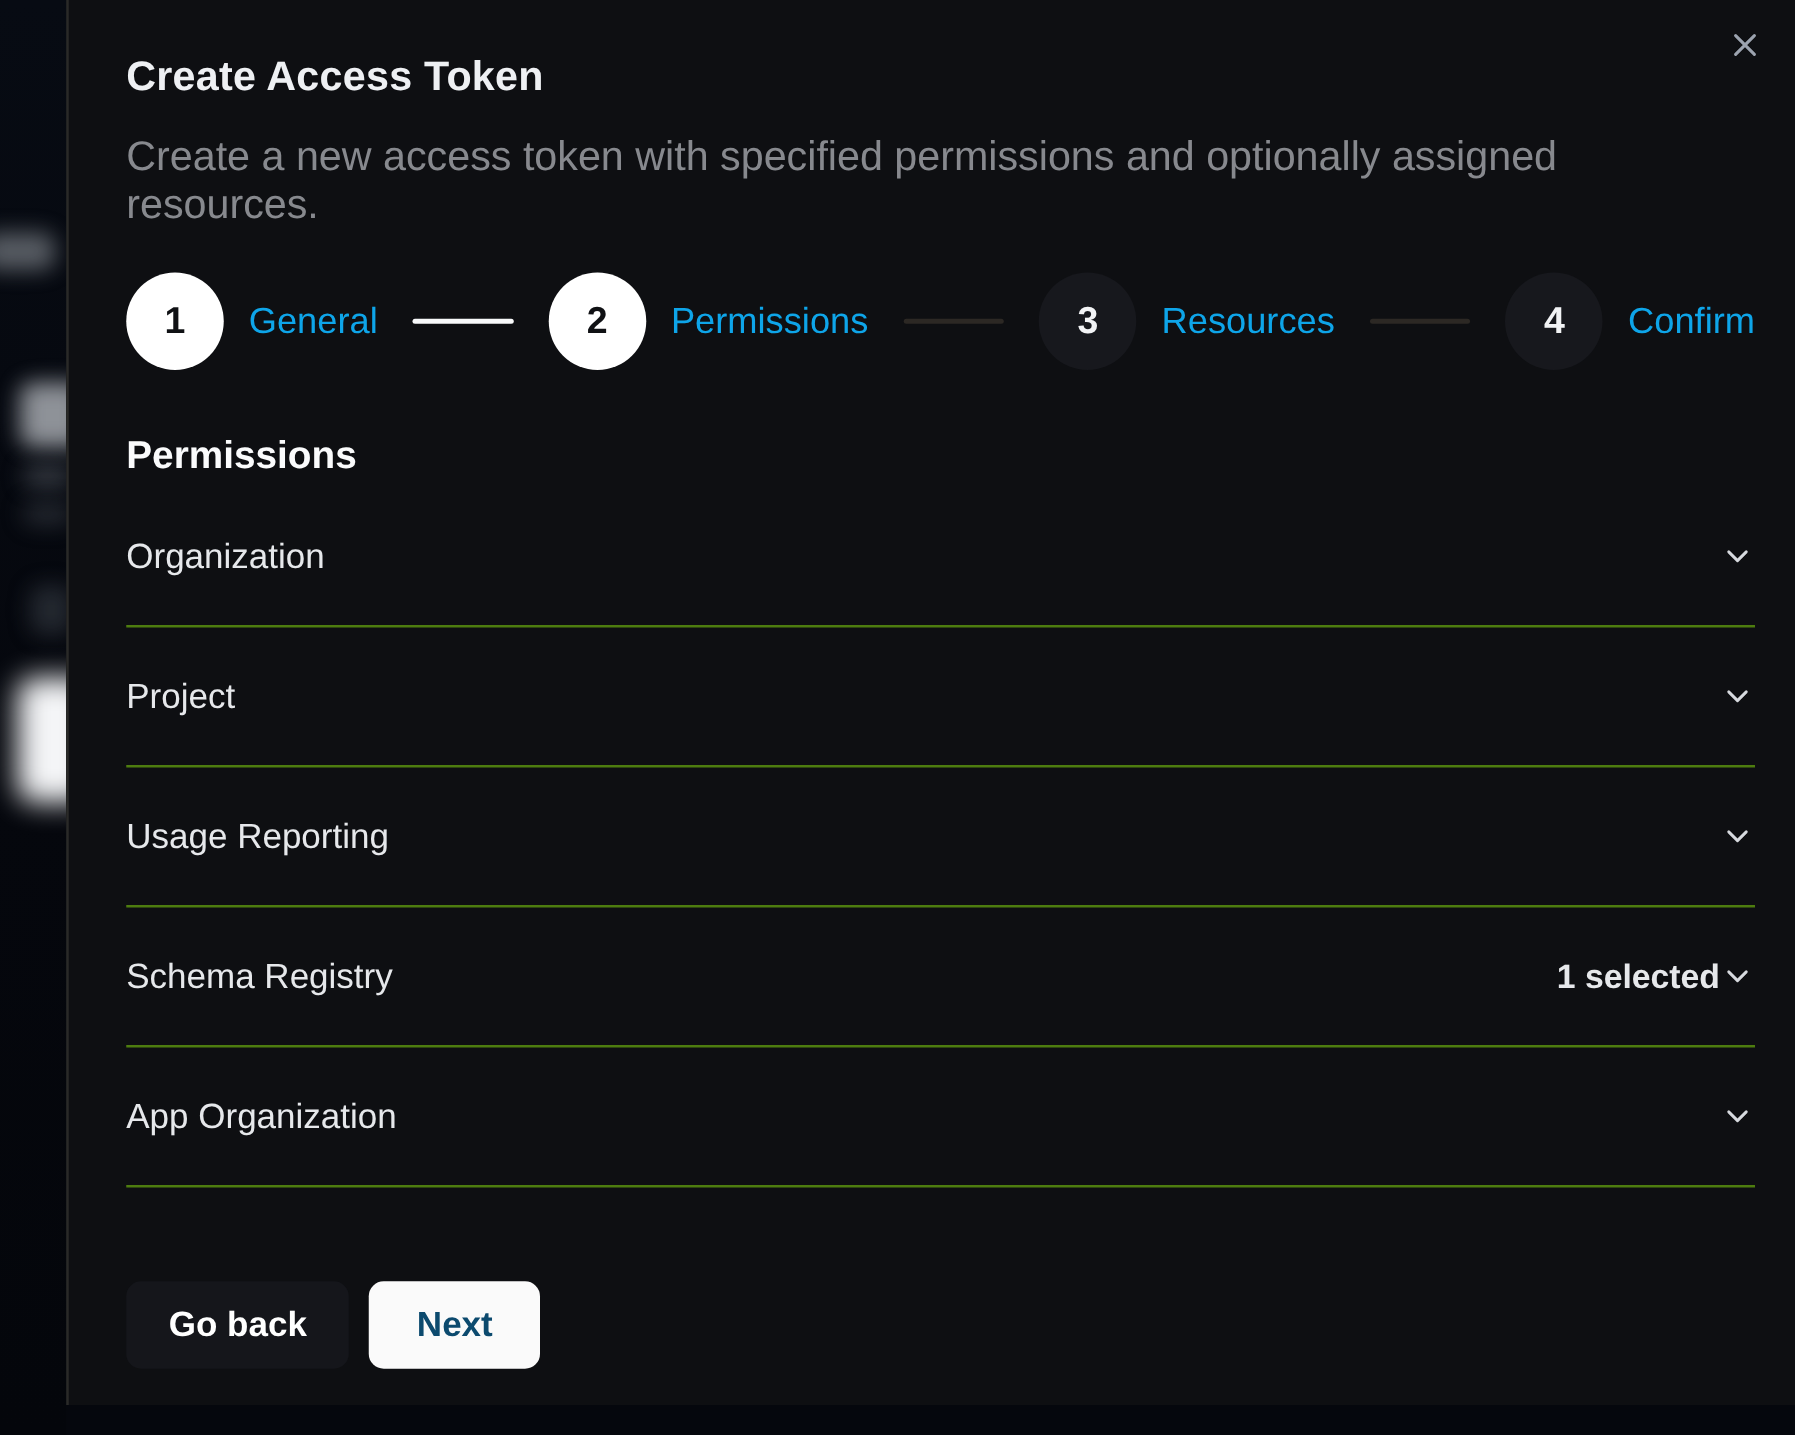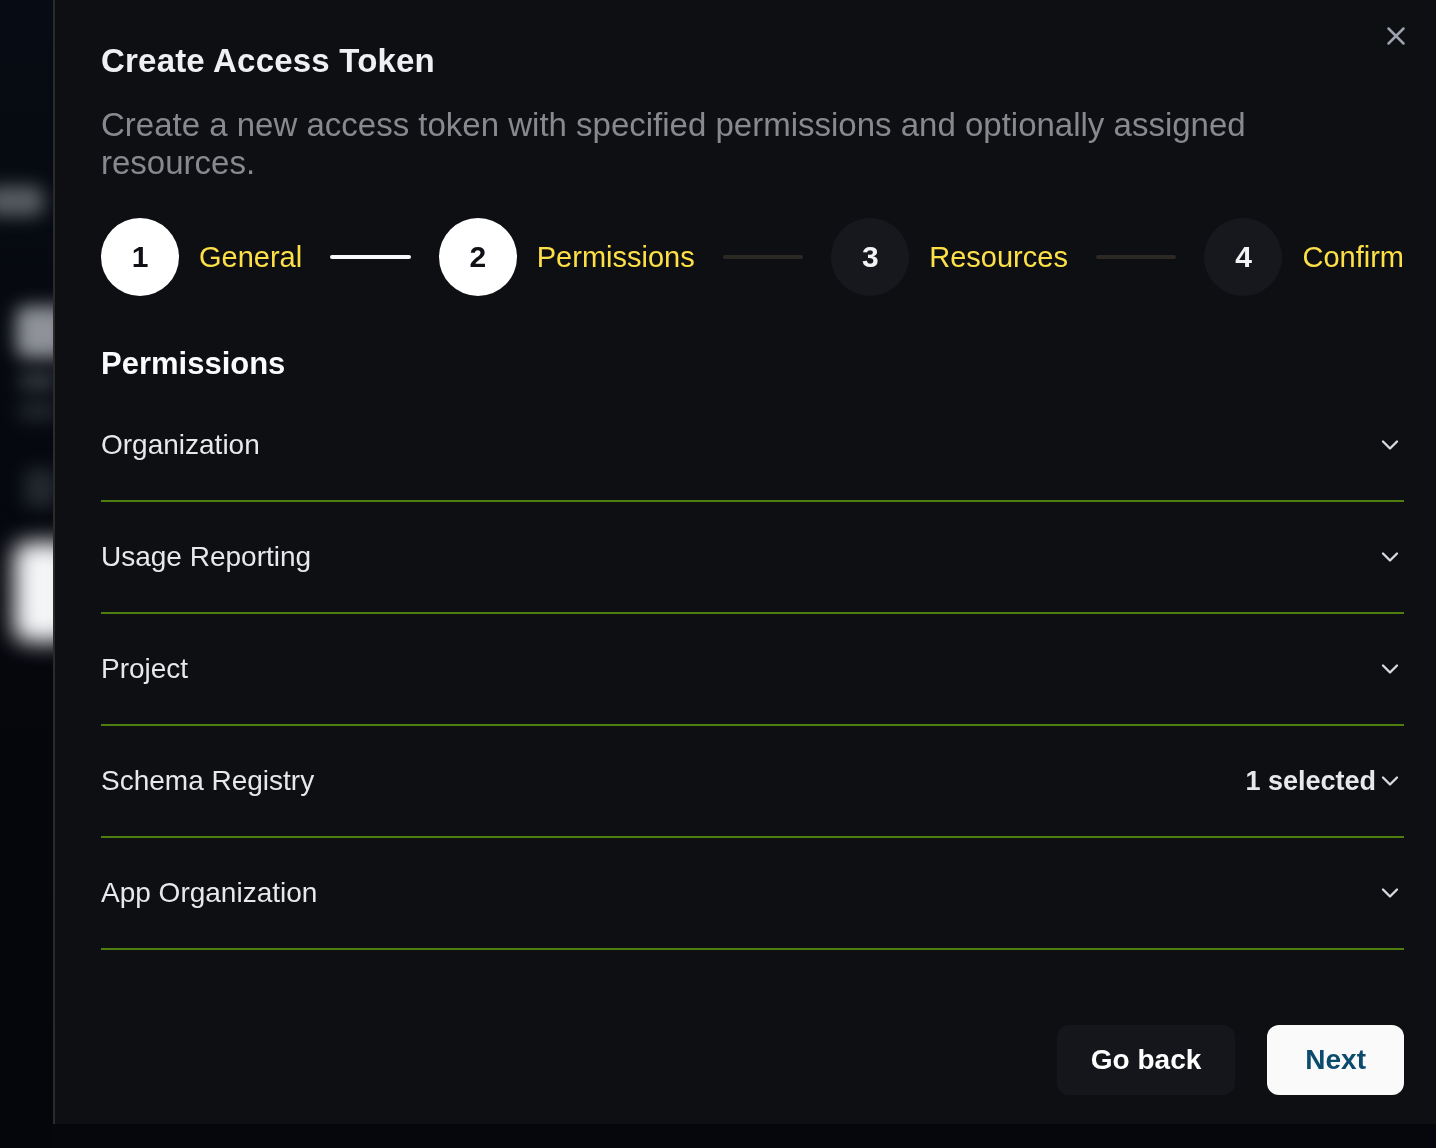--- a/index.html
+++ b/index.html
@@ -54,21 +54,21 @@
   
   .stepper { margin-top: 36px; display: flex; align-items: center; }
   .step { display: flex; align-items: center; gap: 20px; flex: none; }
   .step-circle {
     width: 78px; height: 78px; border-radius: 50%;
     display: flex; align-items: center; justify-content: center;
     font-size: 30px; font-weight: 700;
   }
   .step.complete .step-circle, .step.active .step-circle { background: #ffffff; color: #101114; }
   .step.upcoming .step-circle { background: #17181d; color: #f2f3f5; }
-  .step-label { font-size: 29px; font-weight: 500; color: #fde047; white-space: nowrap; }
+  .step-label { font-size: 29px; font-weight: 500; color: #0ea5e9; white-space: nowrap; }
   .connector { flex: 1 1 auto; height: 4px; border-radius: 2px; margin: 0 28px; }
   .connector.done { background: #f8f9fa; }
   .connector.todo { background: #2c2824; }
 
   
   .section-heading {
     margin-top: 50px;
     font-size: 31px; font-weight: 700; color: #fafbfc;
   }
   .accordion-list { margin-top: 8px; }
@@ -77,21 +77,21 @@
     padding: 39px 0;
     border-bottom: 2px solid #4d7c0f;
     cursor: pointer;
   }
   .row-label { font-size: 28px; font-weight: 500; color: #e6e8eb; }
   .row-right { display: flex; align-items: center; }
   .row-badge { font-size: 27px; font-weight: 600; color: #e6e8eb; }
   .row-badge:empty { display: none; }
 
   
-  .footer { margin-top: auto; display: flex; justify-content: flex-end; gap: 32px; }
+  .footer { margin-top: auto; display: flex; gap: 16px; }
   .btn {
     height: 70px; border: none; border-radius: 12px;
     font-family: "Liberation Sans", sans-serif;
     font-size: 28px; font-weight: 700; cursor: pointer;
     display: flex; align-items: center; justify-content: center;
   }
   .btn-secondary { background: #15161b; color: #ffffff; padding: 0 34px; }
   .btn-primary  { background: #fafafa; color: #0c4a6e; padding: 15px 38px; }
 </style>
 </head>
@@ -151,33 +151,33 @@
 
         <span style="display:flex;">
           <svg width="28" height="28" viewBox="0 0 24 24" fill="none" stroke="#d7dadf" stroke-width="2" stroke-linecap="round" stroke-linejoin="round">
               <path d="M6 9l6 6 6-6"></path>
             </svg>
         </span>
       </span>
     </div>
 
     <div class="accordion-row">
+      <span class="row-label">Project</span>
+      <span class="row-right">
+
+        <span style="display:flex;">
+          <svg width="28" height="28" viewBox="0 0 24 24" fill="none" stroke="#d7dadf" stroke-width="2" stroke-linecap="round" stroke-linejoin="round">
+              <path d="M6 9l6 6 6-6"></path>
+            </svg>
+        </span>
+      </span>
+    </div>
+
+    <div class="accordion-row">
       <span class="row-label">Usage Reporting</span>
-      <span class="row-right">
-
-        <span style="display:flex;">
-          <svg width="28" height="28" viewBox="0 0 24 24" fill="none" stroke="#d7dadf" stroke-width="2" stroke-linecap="round" stroke-linejoin="round">
-              <path d="M6 9l6 6 6-6"></path>
-            </svg>
-        </span>
-      </span>
-    </div>
-
-    <div class="accordion-row">
-      <span class="row-label">Project</span>
       <span class="row-right">
 
         <span style="display:flex;">
           <svg width="28" height="28" viewBox="0 0 24 24" fill="none" stroke="#d7dadf" stroke-width="2" stroke-linecap="round" stroke-linejoin="round">
               <path d="M6 9l6 6 6-6"></path>
             </svg>
         </span>
       </span>
     </div>
 

